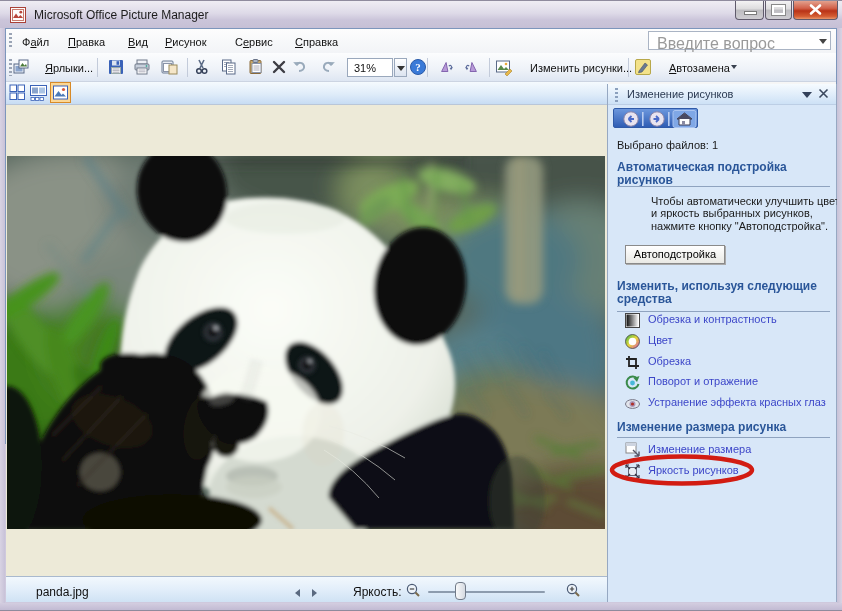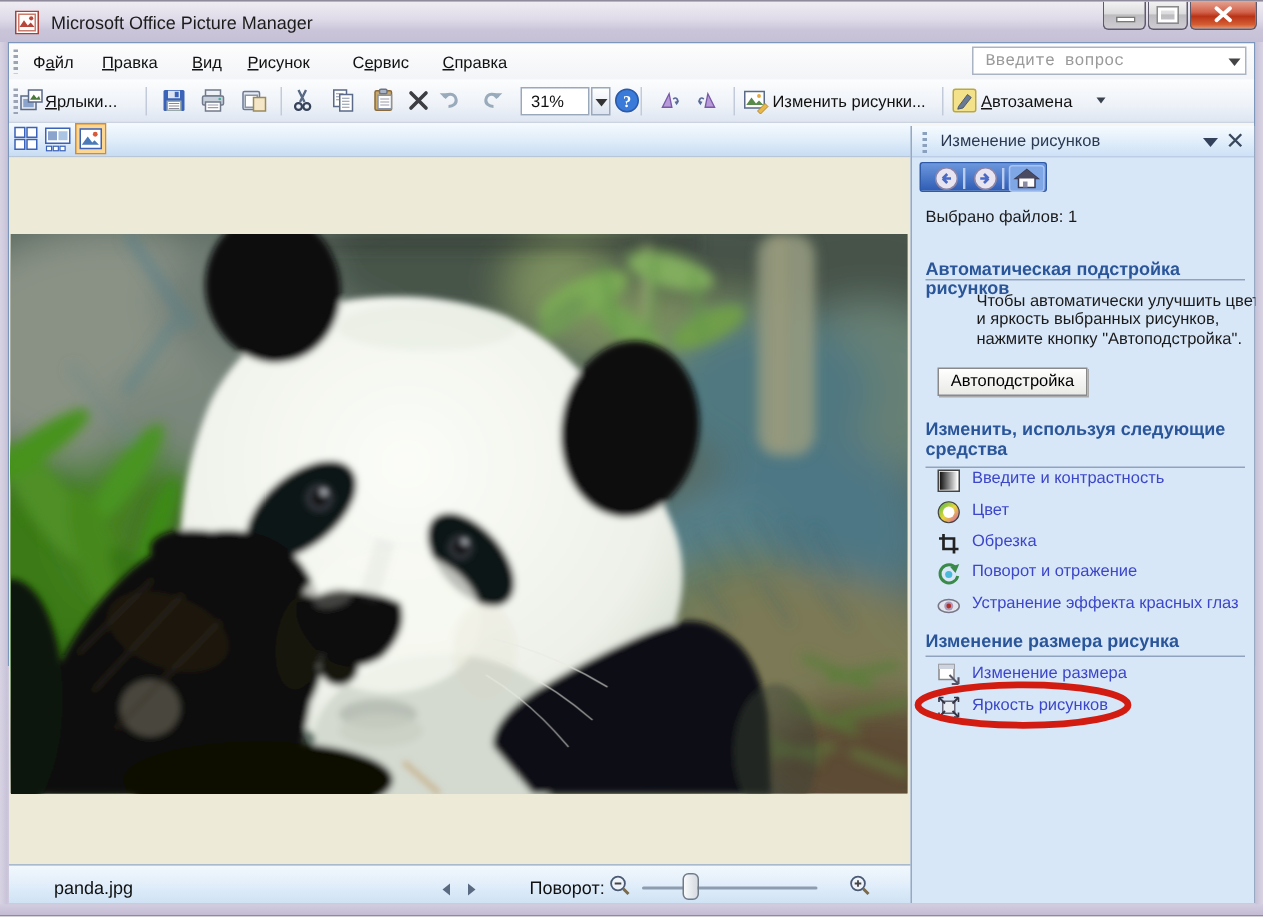--- a/index.html
+++ b/index.html
@@ -25,32 +25,32 @@
 #client { position:absolute; left:5px; top:28px; width:832px; height:416px;
   border:1px solid #7d96bc; background:#f6f6f6; }
 
 #menubar { position:absolute; left:0; top:0; width:830px; height:24px;
   background:linear-gradient(#fdfdfd, #f2f4f7); font-size:11px; color:#111; }
 #menubar .grip { position:absolute; left:3px; top:4px; width:3px; height:16px;
   background:repeating-linear-gradient(#9aa4b5 0 2px, transparent 2px 4px); }
 #menubar span.mi { position:absolute; top:7px; }
 #askbox { position:absolute; left:642px; top:2px; width:183px; height:19px; background:#fff;
   border:1px solid #aab4c4; }
-#askbox .ph { position:absolute; left:8px; top:3px; color:#9a9a9a; font-size:11px;font-family:Liberation Mono, monospace; }
+#askbox .ph { position:absolute; left:8px; top:3px; color:#9a9a9a; font-size:16px; }
 #askbox .arr { position:absolute; right:3px; top:7px; width:0; height:0;
   border:4px solid transparent; border-top:5px solid #444; }
 
 #toolbar { position:absolute; left:0; top:24px; width:830px; height:29px;
   background:linear-gradient(#fcfdfe 0%, #eef2f8 60%, #dee6f2 100%);
   border-bottom:1px solid #ccd4e2; font-size:11px; color:#111; }
 #toolbar .grip { position:absolute; left:3px; top:6px; width:3px; height:17px;
   background:repeating-linear-gradient(#9aa4b5 0 2px, transparent 2px 4px); }
 .tsep { position:absolute; top:5px; width:1px; height:19px; background:#c3cbda; }
 .ticon { position:absolute; top:5px; width:18px; height:18px; }
-#toolbar .tlabel { position:absolute; top:9px; }
+#toolbar .tlabel { position:absolute; top:9px;margin-left:15px; }
 #zoombox { position:absolute; left:341px; top:5px; width:46px; height:19px; background:#fff;
   border:1px solid #9aa8bc; font-size:11px; }
 #zoombox .z { position:absolute; left:6px; top:3px; }
 #zoomarr { position:absolute; left:388px; top:5px; width:13px; height:19px;
   background:linear-gradient(#fff,#dce4f0); border:1px solid #9aa8bc; }
 #zoomarr .arr { position:absolute; left:2px; top:7px; width:0; height:0;
   border:4px solid transparent; border-top:5px solid #333; }
 .chevd { position:absolute; width:0; height:0; border:3px solid transparent; border-top:4px solid #39414f; }
 
 #viewsbar { position:absolute; left:0; top:53px; width:602px; height:23px;
@@ -366,21 +366,21 @@
           <path d="M317 294 Q347 312 372 342"></path>
 
         </g>
         <path d="M262 352 L286 373" stroke="#c8b088" stroke-width="3" filter="url(#b2)"></path>
       </svg>
     </div>
     <div id="status">
       <span class="fname">panda.jpg</span>
       <span class="navarr" style="left:285px; border-right:5px solid #5a6a80;"></span>
       <span class="navarr" style="left:306px; border-left:5px solid #5a6a80;"></span>
-      <span class="scale">Поворот:</span>
+      <span class="scale">Яркость:</span>
       <svg style="position:absolute;left:399px;top:5px;width:16px;height:16px;" viewBox="0 0 16 16">
           <circle cx="7" cy="7" r="4.6" fill="#eef4fa" stroke="#4a5a74" stroke-width="1.2"></circle>
           <path d="M10.5 10.5 L14 14" stroke="#7a6a4a" stroke-width="2"></path>
           <path d="M4.8 7 h4.4" stroke="#444" stroke-width="1.2"></path>
         </svg>
       <div id="sldtrack"></div>
       <div id="sldthumb"></div>
       <svg style="position:absolute;left:559px;top:5px;width:16px;height:16px;" viewBox="0 0 16 16">
           <circle cx="7" cy="7" r="4.6" fill="#eef4fa" stroke="#4a5a74" stroke-width="1.2"></circle>
           <path d="M10.5 10.5 L14 14" stroke="#7a6a4a" stroke-width="2"></path>
@@ -405,37 +405,37 @@
           <path d="M39.5 10 H45 M45 10 L42 7 M45 10 L42 13" stroke="#4a6ac8" stroke-width="1.8" fill="none"></path>
           <rect x="54" y="3" width="1.6" height="14" fill="#b8ccf0"></rect>
           <rect x="59" y="1.5" width="23" height="17" rx="2" fill="#7fa7e6" stroke="#aac4f0"></rect>
           <path d="M70.5 4 L63 10 H65 V16 H76 V10 H78 Z" fill="#fdfdfd" stroke="#3a3a52" stroke-width="1"></path>
           <path d="M70.5 4 L63 10 H78 Z" fill="#4a4a62"></path>
           <rect x="68" y="12" width="3" height="4" fill="#8a8aa2"></rect>
         </svg>
       </div>
       <div id="panebody">
         <span style="position:absolute;left:9px;top:55px;">Выбрано файлов: 1</span>
-        <div class="ph1" style="top:77px;margin-top:12px;">Автоматическая подстройка<br>рисунков</div>
+        <div class="ph1" style="top:77px;">Автоматическая подстройка<br>рисунков</div>
         <div class="hr" style="top:102px;"></div>
         <div style="position:absolute;left:15px;top:111px;font-size:11px;line-height:12.4px;white-space:nowrap;margin-left:28px;">Чтобы автоматически улучшить цвета<br>и яркость выбранных рисунков,<br>нажмите кнопку "Автоподстройка".</div>
         <div id="autobtn">Автоподстройка</div>
         <div class="ph1" style="top:196px;">Изменить, используя следующие<br>средства</div>
         <div class="hr" style="top:227px;"></div>
         <svg class="picon" style="top:228px" viewBox="0 0 17 17">
             <rect x="1.5" y="1.5" width="14" height="14" fill="#fff" stroke="#444"></rect>
             <defs>
               <linearGradient id="bw" x1="0" y1="0" x2="1" y2="0">
                 <stop offset="0" stop-color="#111"></stop>
                 <stop offset="1" stop-color="#fefefe"></stop>
               </linearGradient>
             </defs>
             <rect x="2.5" y="2.5" width="12" height="12" fill="url(#bw)"></rect>
           </svg>
-        <span class="plink" style="top:229px;">Введите и контрастность</span>
+        <span class="plink" style="top:229px;">Обрезка и контрастность</span>
         <svg class="picon" style="top:249px" viewBox="0 0 17 17">
             <defs>
               <linearGradient id="cw" x1="0" y1="0" x2="1" y2="1">
                 <stop offset="0" stop-color="#3ab54a"></stop>
                 <stop offset=".5" stop-color="#e8d83a"></stop>
                 <stop offset="1" stop-color="#d84ab8"></stop>
               </linearGradient>
             </defs>
             <circle cx="8.5" cy="8.5" r="7" fill="url(#cw)" stroke="#444" stroke-width=".8"></circle>
             <circle cx="8.5" cy="8.5" r="3.8" fill="#fff"></circle>

